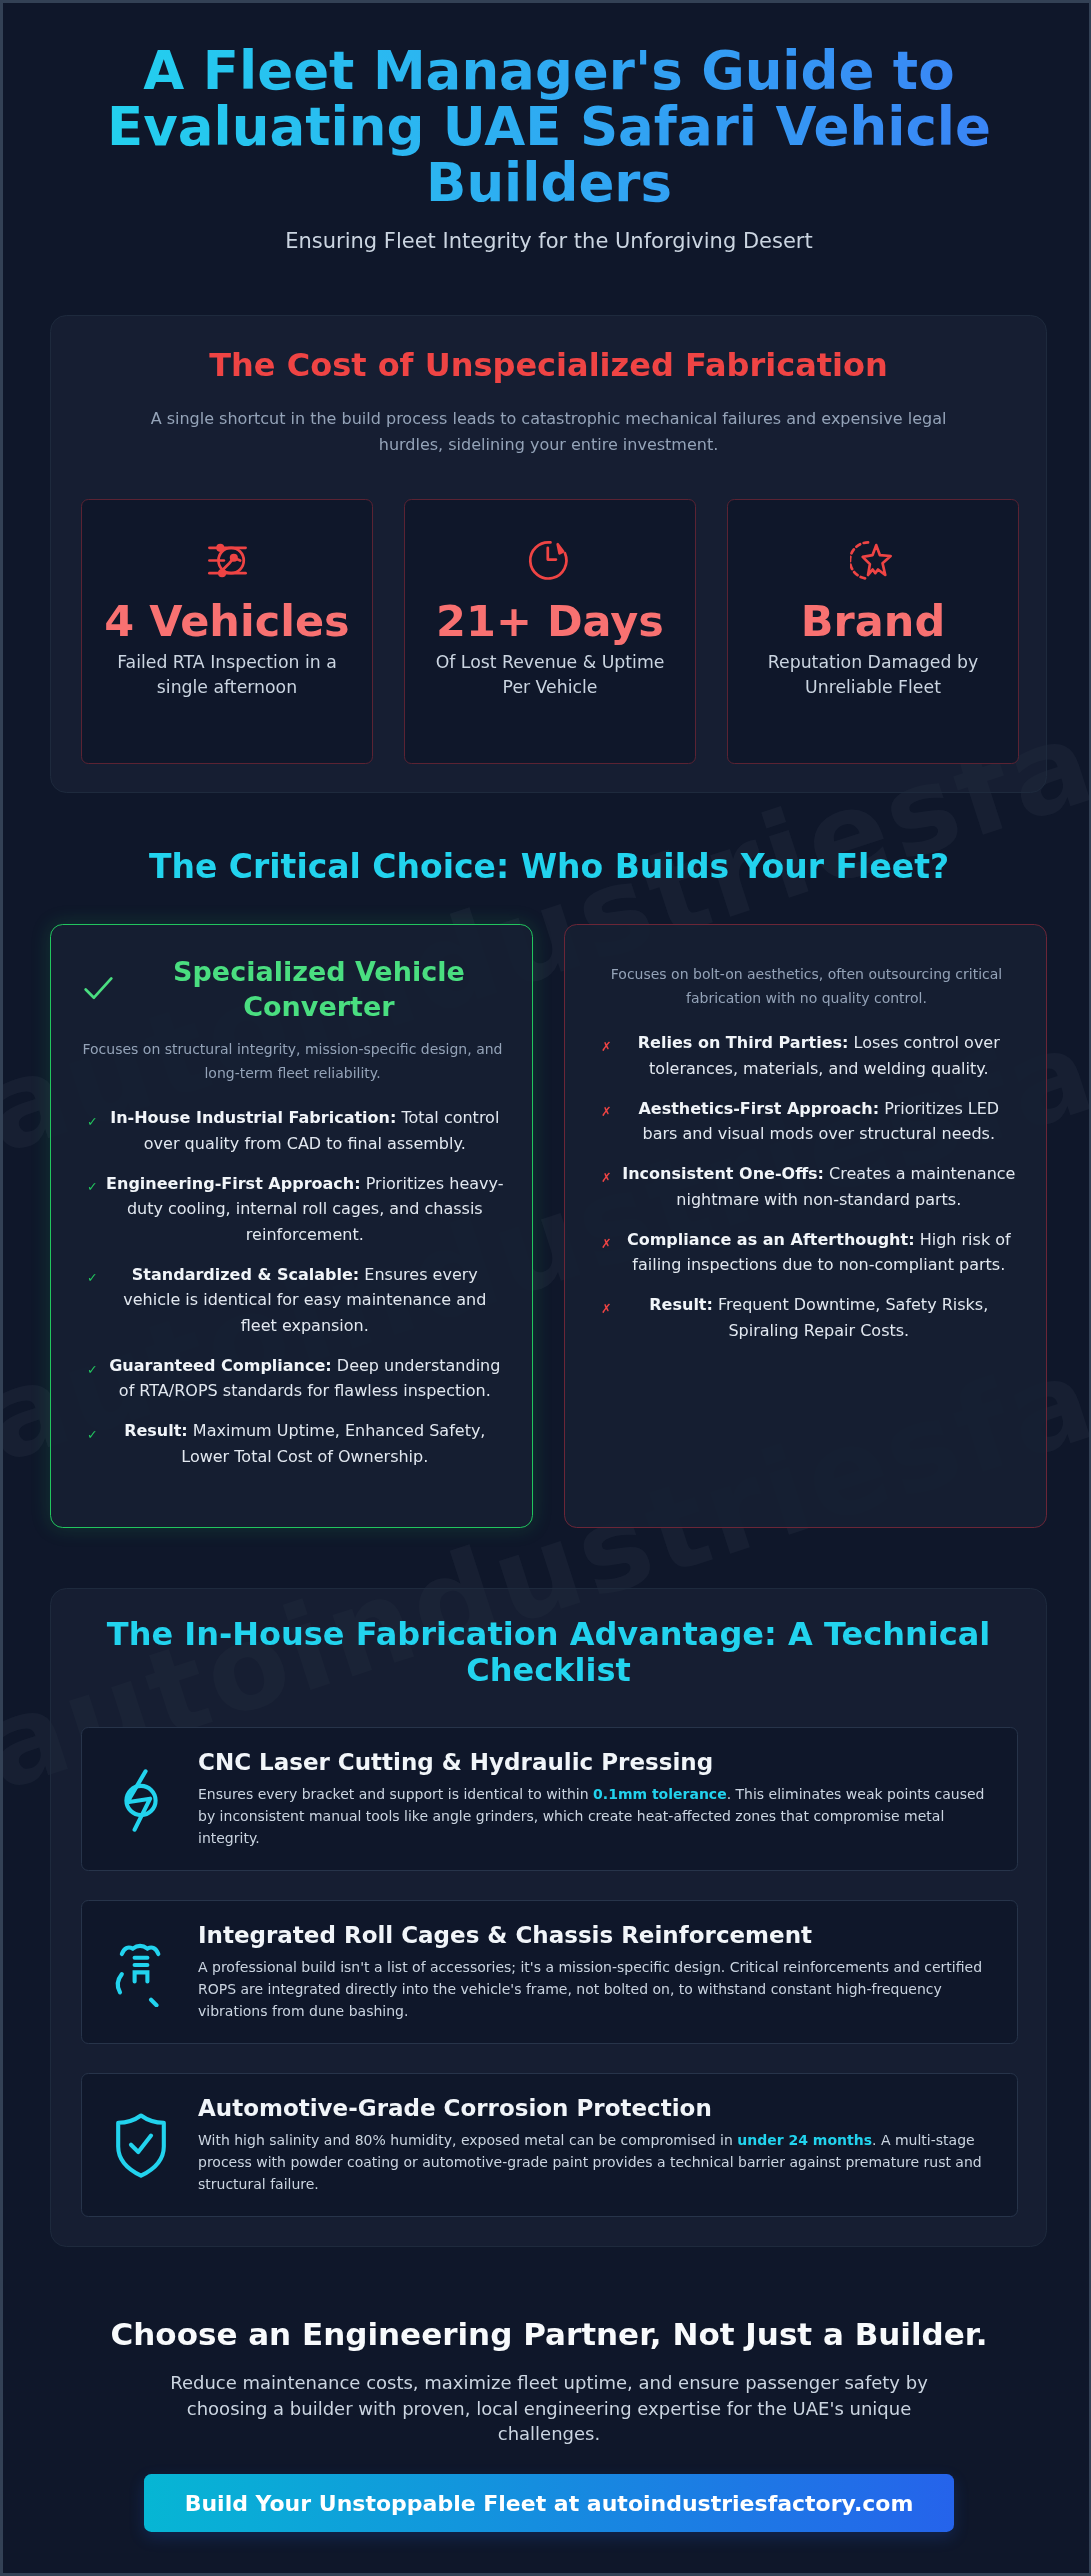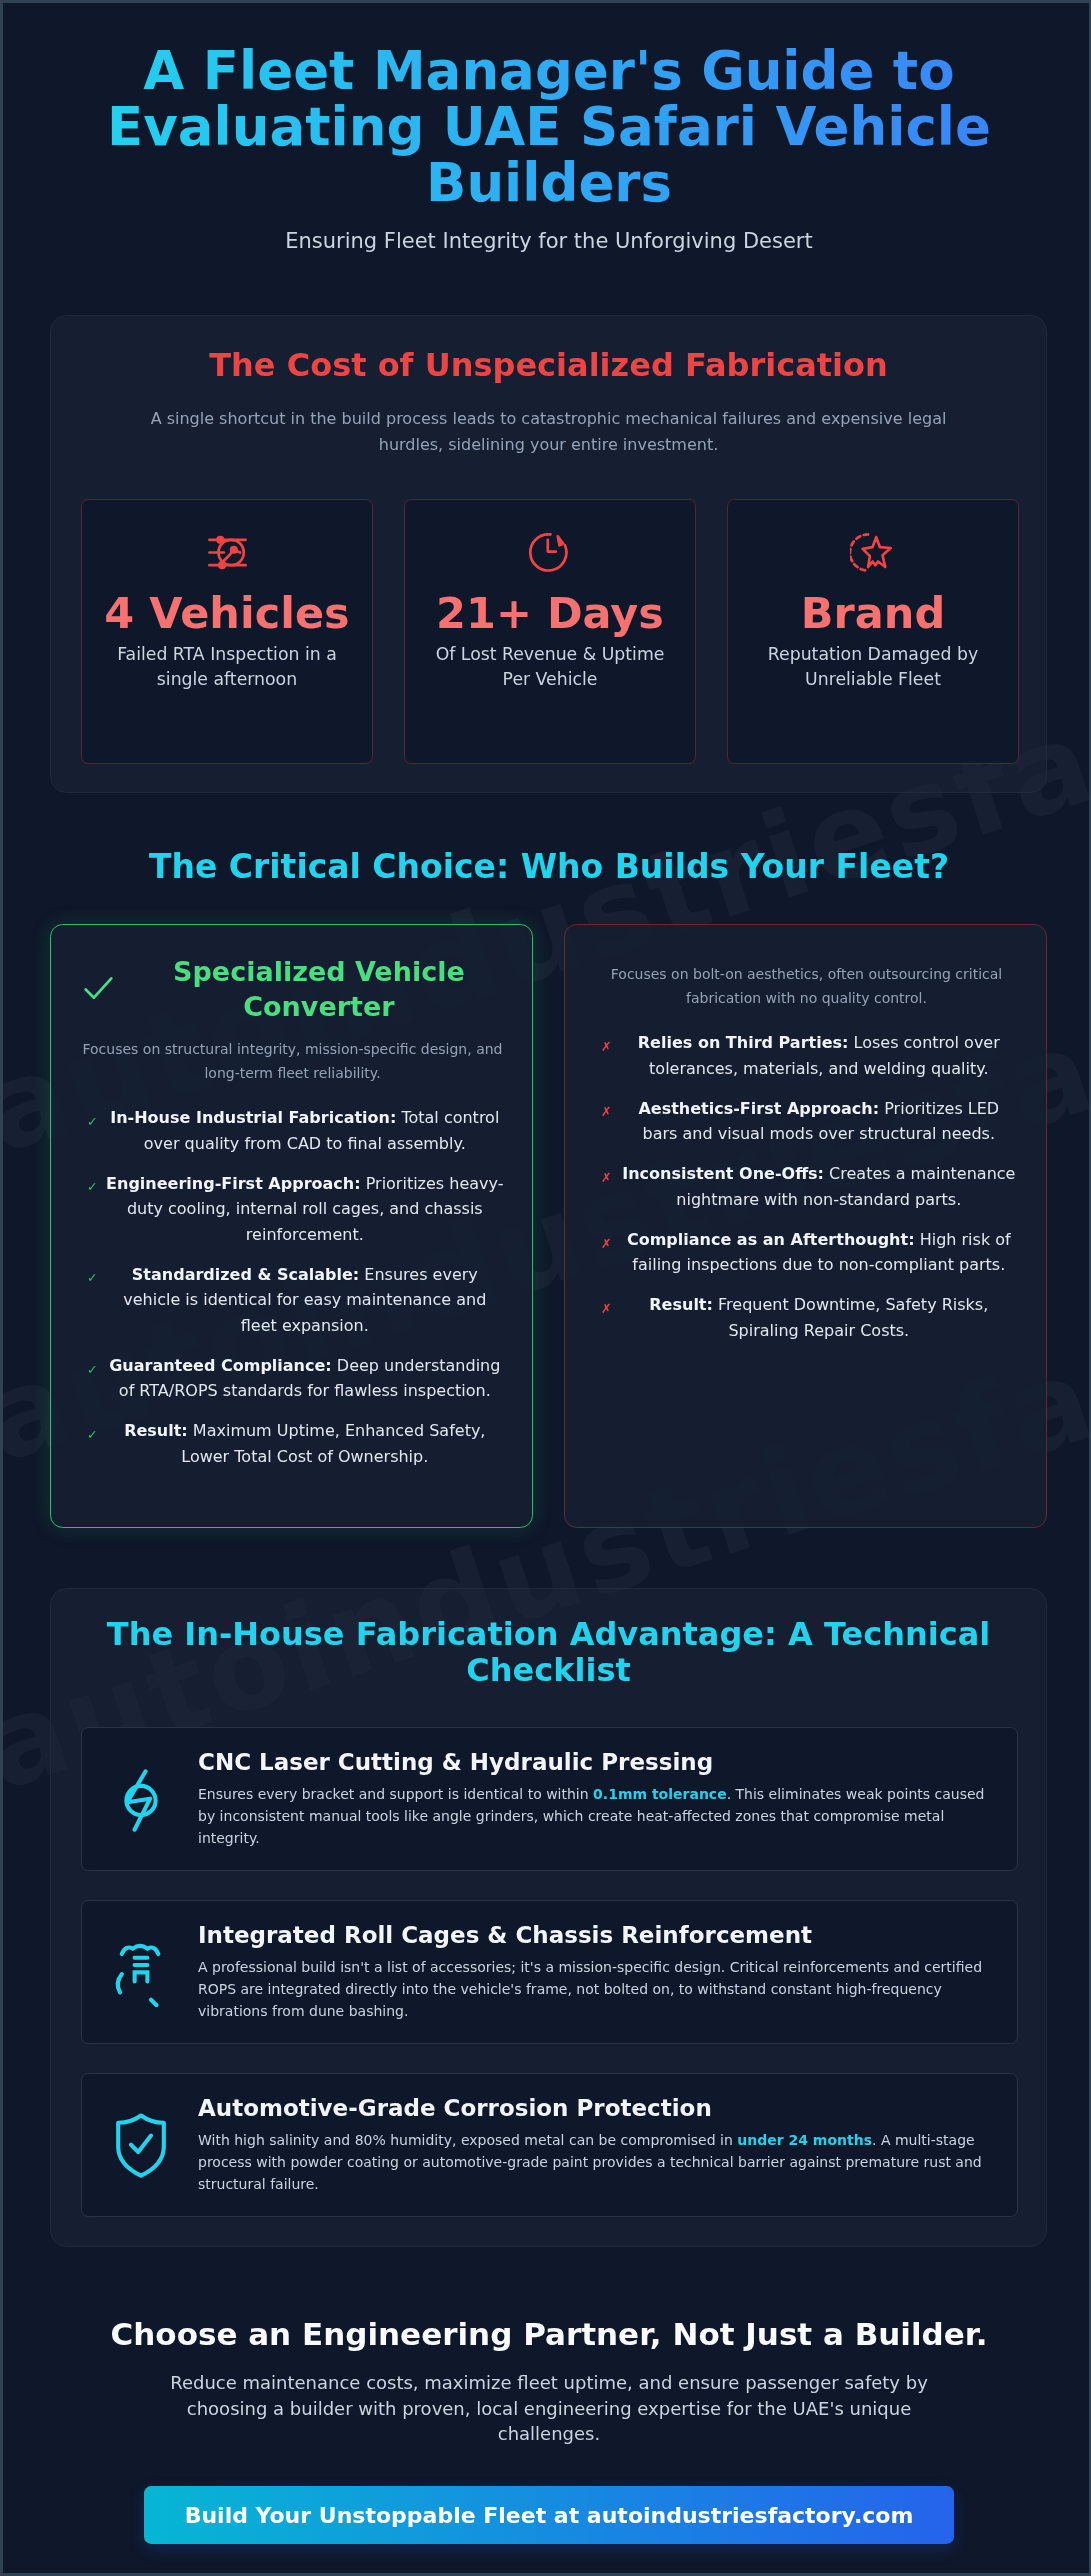--- a/index.html
+++ b/index.html
@@ -84,21 +84,21 @@
   .stat-grid {
     position: absolute; left: 30px; top: 183px;
     display: flex; gap: 31px;
   }
   .stat-card {
     width: 292px; height: 265px;
     background: #0f172a;
     border: 1.4px solid #5b2333;
     border-radius: 7.3px;
     text-align: center;
-    padding-top: 29px;
+    padding-top: 37px;
   }
   .stat-icon { display: block; margin: 0 auto; width: 47px; height: 47px; }
   .stat-value {
     color: #f87171;
     font-weight: bold;
     font-size: 43px;
     line-height: 44px;
     margin-top: 14.6px;
     padding: 0 18px;
   }
@@ -184,21 +184,20 @@
   }
   .cta-button {
     position: absolute; left: 141px; top: 2471px; width: 810px; height: 58px;
     border: none; border-radius: 7.3px;
     background: linear-gradient(90deg, #06b6d4 0%, #2563eb 100%);
     color: #ffffff;
     font-family: "DejaVu Sans", sans-serif;
     font-weight: bold; font-size: 22px;
     box-shadow: 0 5.5px 16.4px rgba(37, 99, 235, 0.2);
     cursor: pointer;
-    margin-top: 12px;
   }
 </style>
 </head>
 <body>
 
 <div class="frame">
 
   <div class="watermark-layer">
     <div class="watermark" style="left:-36px; top:1046px;">autoindustriesfactory.</div>
     <div class="watermark" style="left:-36px; top:1355px;">autoindustriesfactory.</div>

